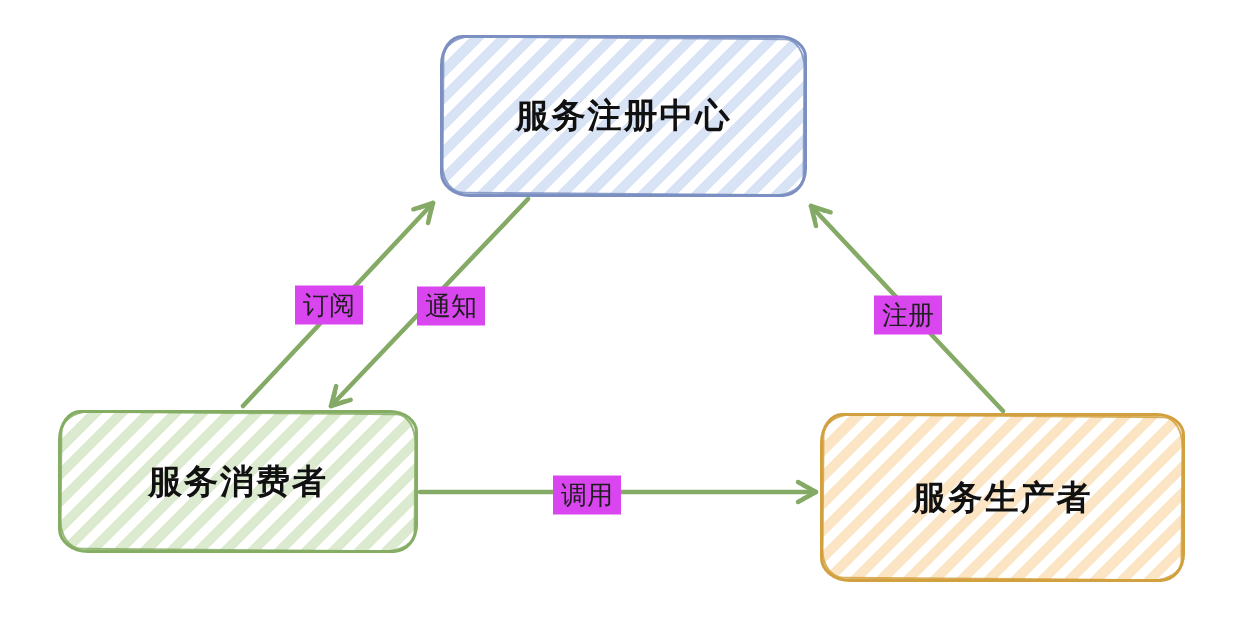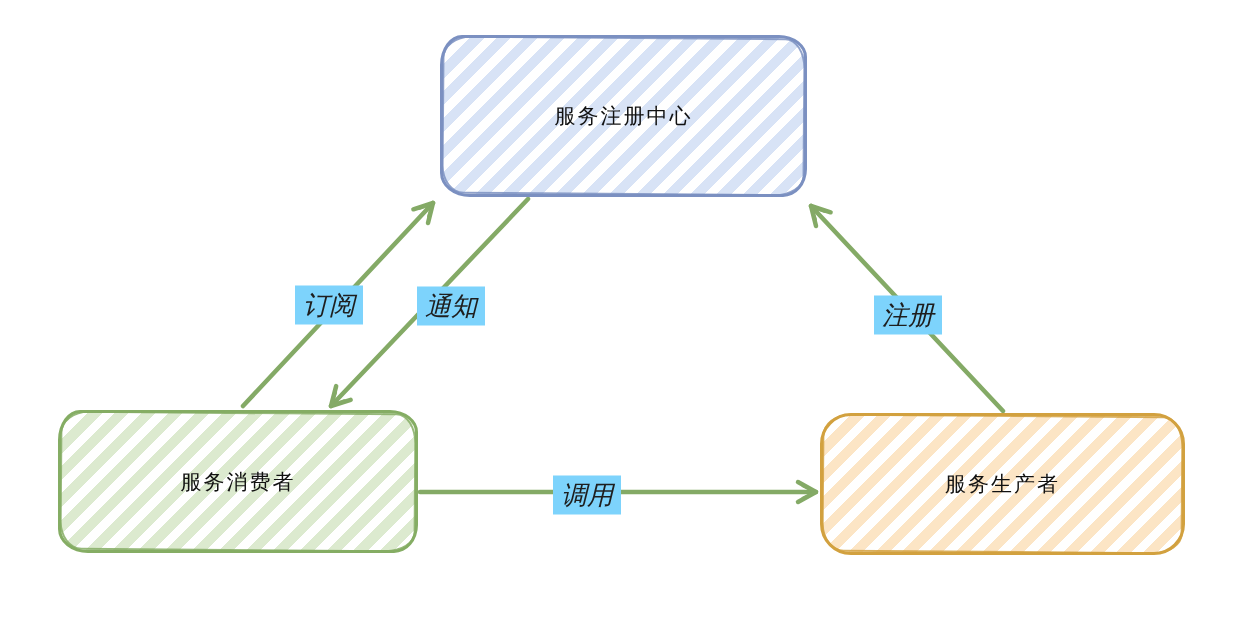--- a/index.html
+++ b/index.html
@@ -40,58 +40,56 @@
     inset: -1px;
     border: 2px solid;
     border-color: inherit;
     border-radius: 28px 20px 30px 22px / 22px 30px 20px 28px;
     transform: rotate(0.45deg);
     opacity: 0.85;
     pointer-events: none;
   }
   .node .node-label {
     position: relative;
-    font-size: 21px;
-    font-weight: normal;
+    font-size: 34px;
+    font-weight: bold;
     color: #111111;
     letter-spacing: 2px;
     white-space: nowrap;
   }
   .node-registry {
     left: 440px; top: 35px; width: 367px; height: 162px;
     border-color: #7b90c1;
     background: repeating-linear-gradient(135deg,
       #d8e3f6 0px, #d8e3f6 10px,
       rgba(255,255,255,0) 10px, rgba(255,255,255,0) 19px);
   }
   .node-consumer {
     left: 58px; top: 410px; width: 360px; height: 143px;
     border-color: #85ad64;
     background: repeating-linear-gradient(135deg,
       #dceacf 0px, #dceacf 10px,
       rgba(255,255,255,0) 10px, rgba(255,255,255,0) 19px);
   }
   .node-producer {
-    left: 820px; top: 413px; width: 365px; height: 142px;
+    left: 820px; top: 413px; width: 365px; height: 169px;
     border-color: #d2a13f;
     background: repeating-linear-gradient(135deg,
       #fce5c5 0px, #fce5c5 10px,
       rgba(255,255,255,0) 10px, rgba(255,255,255,0) 19px);
-    border-radius: 31px;
   }
   .edge-label {
     position: absolute;
     z-index: 3;
     transform: translate(-50%, -50%);
-    background: #7dd3fc;
+    background: #d946ef;
     padding: 2px 8px;
     font-size: 26px;
     color: #1e1e1e;
     white-space: nowrap;
-    font-style: italic;
   }
   .edge-label-subscribe { left: 329px; top: 305px; }
   .edge-label-notify    { left: 427px; top: 306px; margin-left: 24px; }
   .edge-label-register  { left: 908px; top: 315px; text-align: right; }
   .edge-label-invoke    { left: 587px; top: 495px; text-align: center; }
 </style>
 </head>
 <body>
 
 <div class="canvas">

